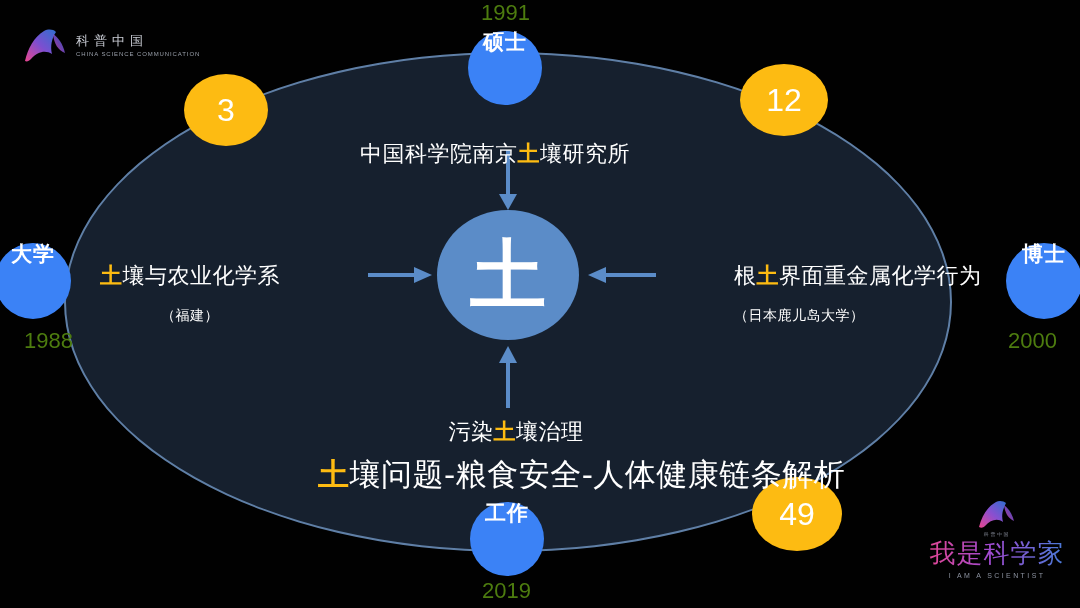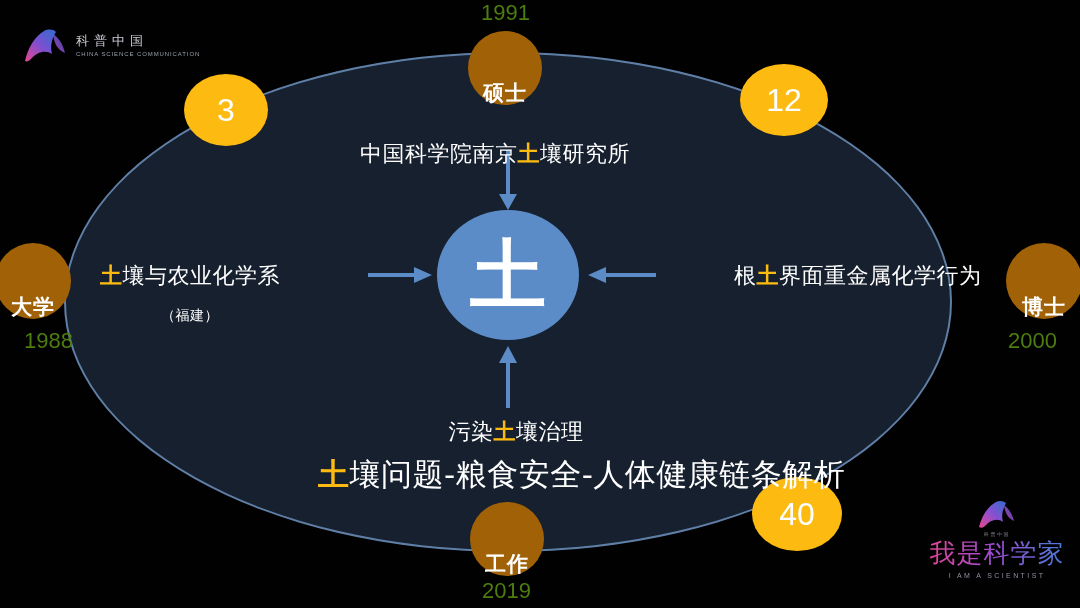--- a/index.html
+++ b/index.html
@@ -49,23 +49,23 @@
     line-height: 1;
     font-weight: 700;
     color: #ffffff;
     letter-spacing: 0;
   }
 
   
   .stage-node {
     position: absolute;
     border-radius: 50%;
-    background: #a16207;
+    background: #3b82f6;
     display: flex;
-    align-items: flex-end;
+    align-items: flex-start;
     justify-content: center;
     text-align: center;
   }
   .stage-node .label {
     font-family: "DejaVu Sans", sans-serif;
     font-size: 21px;
     font-weight: 700;
     line-height: 1.08;
     color: #ffffff;
     letter-spacing: 1px;
@@ -242,39 +242,40 @@
     <span class="label">博士</span>
   </div>
 
   <div class="num-node num-3">
     <span class="num">3</span>
   </div>
   <div class="num-node num-12">
     <span class="num">12</span>
   </div>
   <div class="num-node num-31">
-    <span class="num">40</span>
+    <span class="num">49</span>
   </div>
 
   <div class="year year-1991">1991</div>
   <div class="year year-2019">2019</div>
   <div class="year year-1988">1988</div>
   <div class="year year-2000">2000</div>
 
   <div class="desc desc-top">
     <div class="main"><span>中国科学院南京</span><span class="hl">土</span><span>壤研究所</span></div>
   </div>
 
   <div class="desc desc-left">
     <div class="main"><span class="hl">土</span><span>壤与农业化学系</span></div>
     <div class="sub">（福建）</div>
   </div>
 
   <div class="desc desc-right">
     <div class="main"><span>根</span><span class="hl">土</span><span>界面重金属化学行为</span></div>
+    <div class="sub">（日本鹿儿岛大学）</div>
   </div>
 
   <div class="desc desc-bottom">
     <div class="main"><span>污染</span><span class="hl">土</span><span>壤治理</span></div>
     <div class="main main2"><span class="hl">土</span><span>壤问题-粮食安全-人体健康链条解析</span></div>
   </div>
 
   <div class="logo-tl">
     <svg class="mark" viewBox="0 0 46 36">
       <defs>

